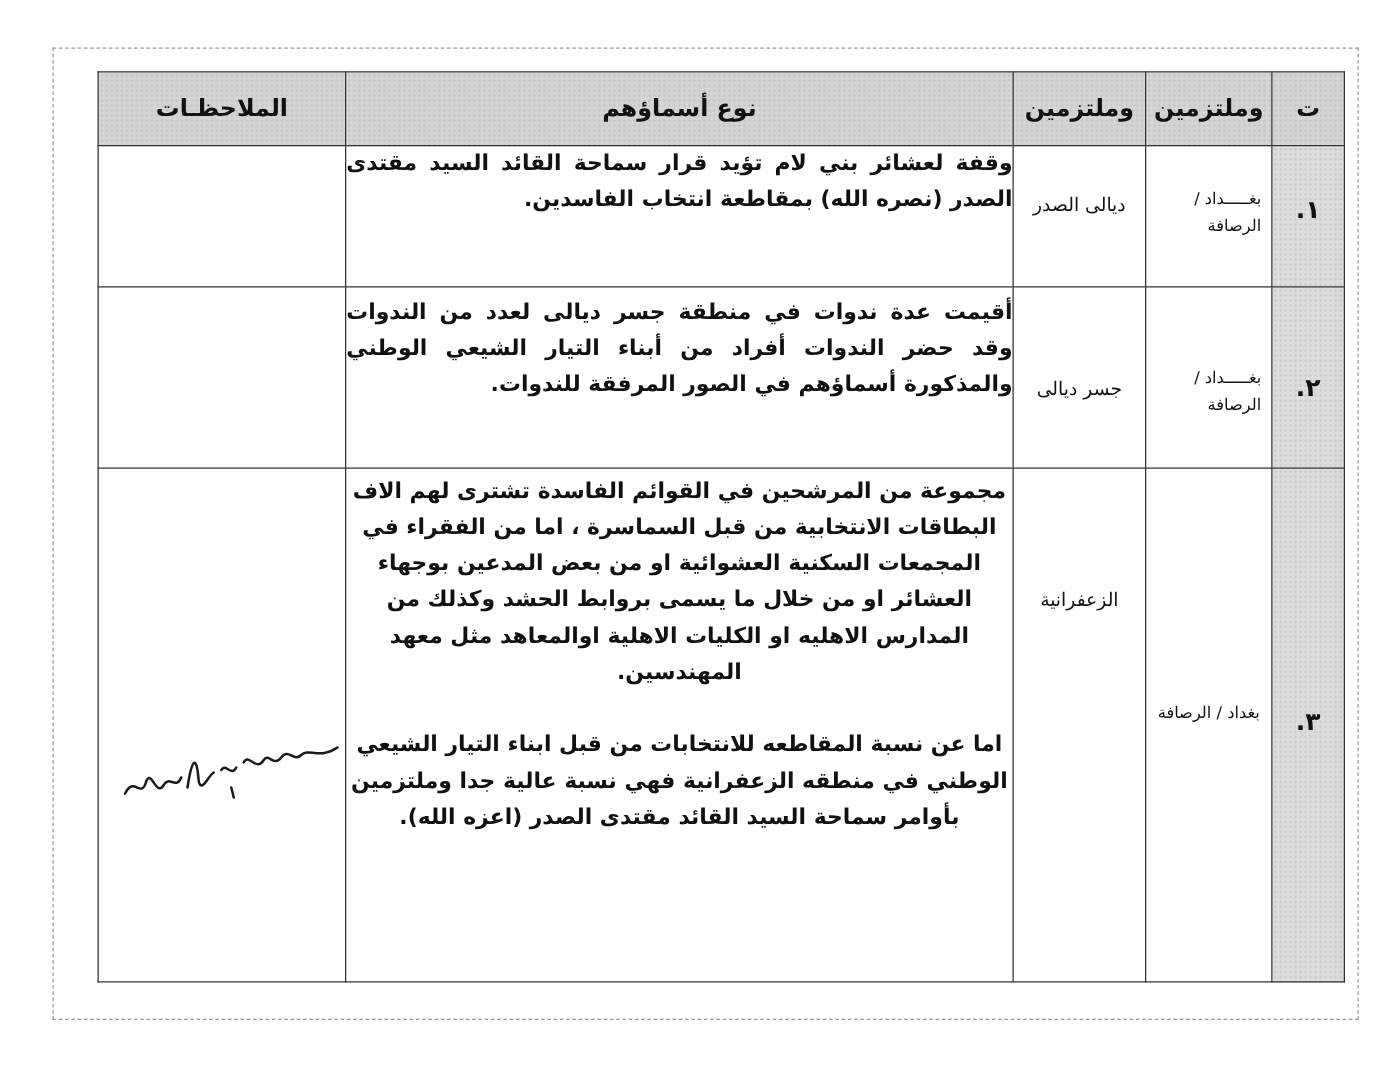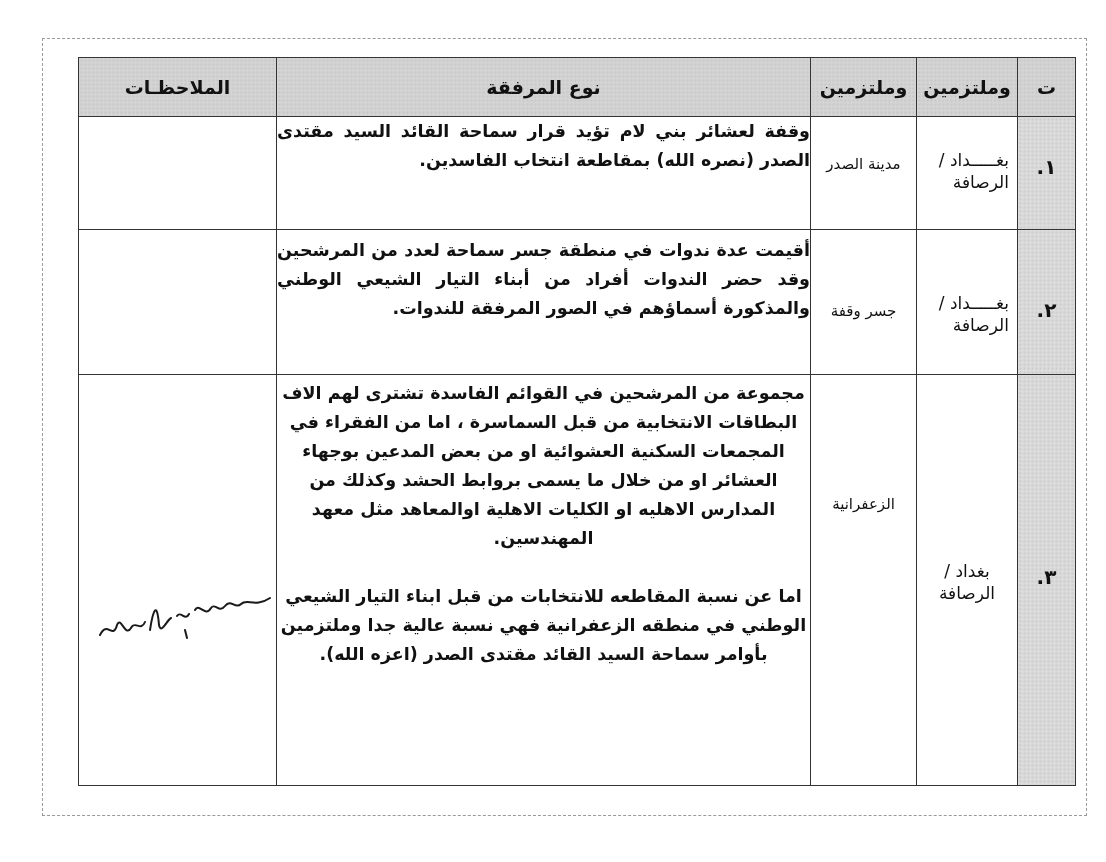--- a/index.html
+++ b/index.html
@@ -15,21 +15,21 @@
                  background-image: radial-gradient(#c7c7c7 1px, transparent 1px);
                  background-size:4px 4px; }
   .col-idx { width:57px; background:#dcdcdc;
              background-image: radial-gradient(#cbcbcb 1px, transparent 1px);
              background-size:4px 4px; }
   .col-gov { width:100px; }
   .col-place { width:105px; }
   .col-act { width:533px; }
   .col-notes { width:197px; }
   .idx { font-weight:bold; font-size:20px; text-align:center; }
-  .gov { font-size:17px; line-height:22px; padding:0 8px; }
+  .gov { font-size:13px; line-height:22px; padding:0 8px; }
   .place { font-size:15px; text-align:center; }
   .act { font-size:17.5px; font-weight:bold; line-height:29px; padding:2px 6px 0 8px;
          text-align:justify; }
   .act p { margin:0; }
   .act p + p { margin-top:29px; }
   .sig { position:absolute; left:95px; top:580px; width:180px; height:70px; }
   tr.r1 td { height:112px; }
   tr.r2 td { height:144px; }
   tr.r3 td { height:410px;text-align:center; }
 </style>
@@ -37,64 +37,64 @@
 <body>
 
 <div class="frame"></div>
 
 <table class="doc">
   <thead>
     <tr>
       <th class="col-idx">ت</th>
       <th class="col-gov">وملتزمين</th>
       <th class="col-place">وملتزمين</th>
-      <th class="col-act">نوع المرفقة</th>
+      <th class="col-act">نوع أسماؤهم</th>
       <th class="col-notes">الملاحظـات</th>
     </tr>
   </thead>
   <tbody>
     <tr class="r1">
       <td class="col-idx idx">
           <div style="margin-top:38px">١.</div>
         </td>
       <td class="col-gov">
           <div class="gov" style="margin-top:32px">بغـــــداد / الرصافة</div>
         </td>
       <td class="col-place place">
-          <div style="margin-top:38px">مدينة الصدر</div>
+          <div style="margin-top:38px">ديالى الصدر</div>
         </td>
       <td class="col-act act">
           <p>وقفة لعشائر بني لام تؤيد قرار سماحة القائد السيد مقتدى الصدر (نصره الله) بمقاطعة انتخاب الفاسدين.</p>
         </td>
       <td class="col-notes"></td>
     </tr>
     <tr class="r2">
       <td class="col-idx idx">
           <div style="margin-top:68px">٢.</div>
         </td>
       <td class="col-gov">
           <div class="gov" style="margin-top:62px">بغـــــداد / الرصافة</div>
         </td>
       <td class="col-place place">
-          <div style="margin-top:72px">جسر وقفة</div>
+          <div style="margin-top:72px">جسر ديالى</div>
         </td>
       <td class="col-act act">
-          <p style="margin-top:6px">أقيمت عدة ندوات في منطقة جسر سماحة لعدد من المرشحين وقد حضر الندوات أفراد من أبناء التيار الشيعي الوطني والمذكورة أسماؤهم في الصور المرفقة للندوات.</p>
+          <p style="margin-top:6px">أقيمت عدة ندوات في منطقة جسر ديالى لعدد من الندوات وقد حضر الندوات أفراد من أبناء التيار الشيعي الوطني والمذكورة أسماؤهم في الصور المرفقة للندوات.</p>
         </td>
       <td class="col-notes"></td>
     </tr>
     <tr class="r3">
       <td class="col-idx idx">
           <div style="margin-top:190px">٣.</div>
         </td>
       <td class="col-gov">
           <div class="gov" style="margin-top:185px">بغداد / الرصافة</div>
         </td>
       <td class="col-place place">
-          <div style="margin-top:120px">الزعفرانية</div>
+          <div style="margin-top:96px">الزعفرانية</div>
         </td>
       <td class="col-act act">
         <p style="margin-top:4px">مجموعة من المرشحين في القوائم الفاسدة تشترى لهم الاف البطاقات الانتخابية من قبل السماسرة ، اما من الفقراء في المجمعات السكنية العشوائية او من بعض المدعين بوجهاء العشائر او من خلال ما يسمى بروابط الحشد وكذلك من المدارس الاهليه او الكليات الاهلية اوالمعاهد مثل معهد المهندسين.</p>
         <p>اما عن نسبة المقاطعه للانتخابات من قبل ابناء التيار الشيعي الوطني في منطقه الزعفرانية فهي نسبة عالية جدا وملتزمين بأوامر سماحة السيد القائد مقتدى الصدر (اعزه الله).</p>
       </td>
       <td class="col-notes"></td>
     </tr>
   </tbody>
 </table>
 

